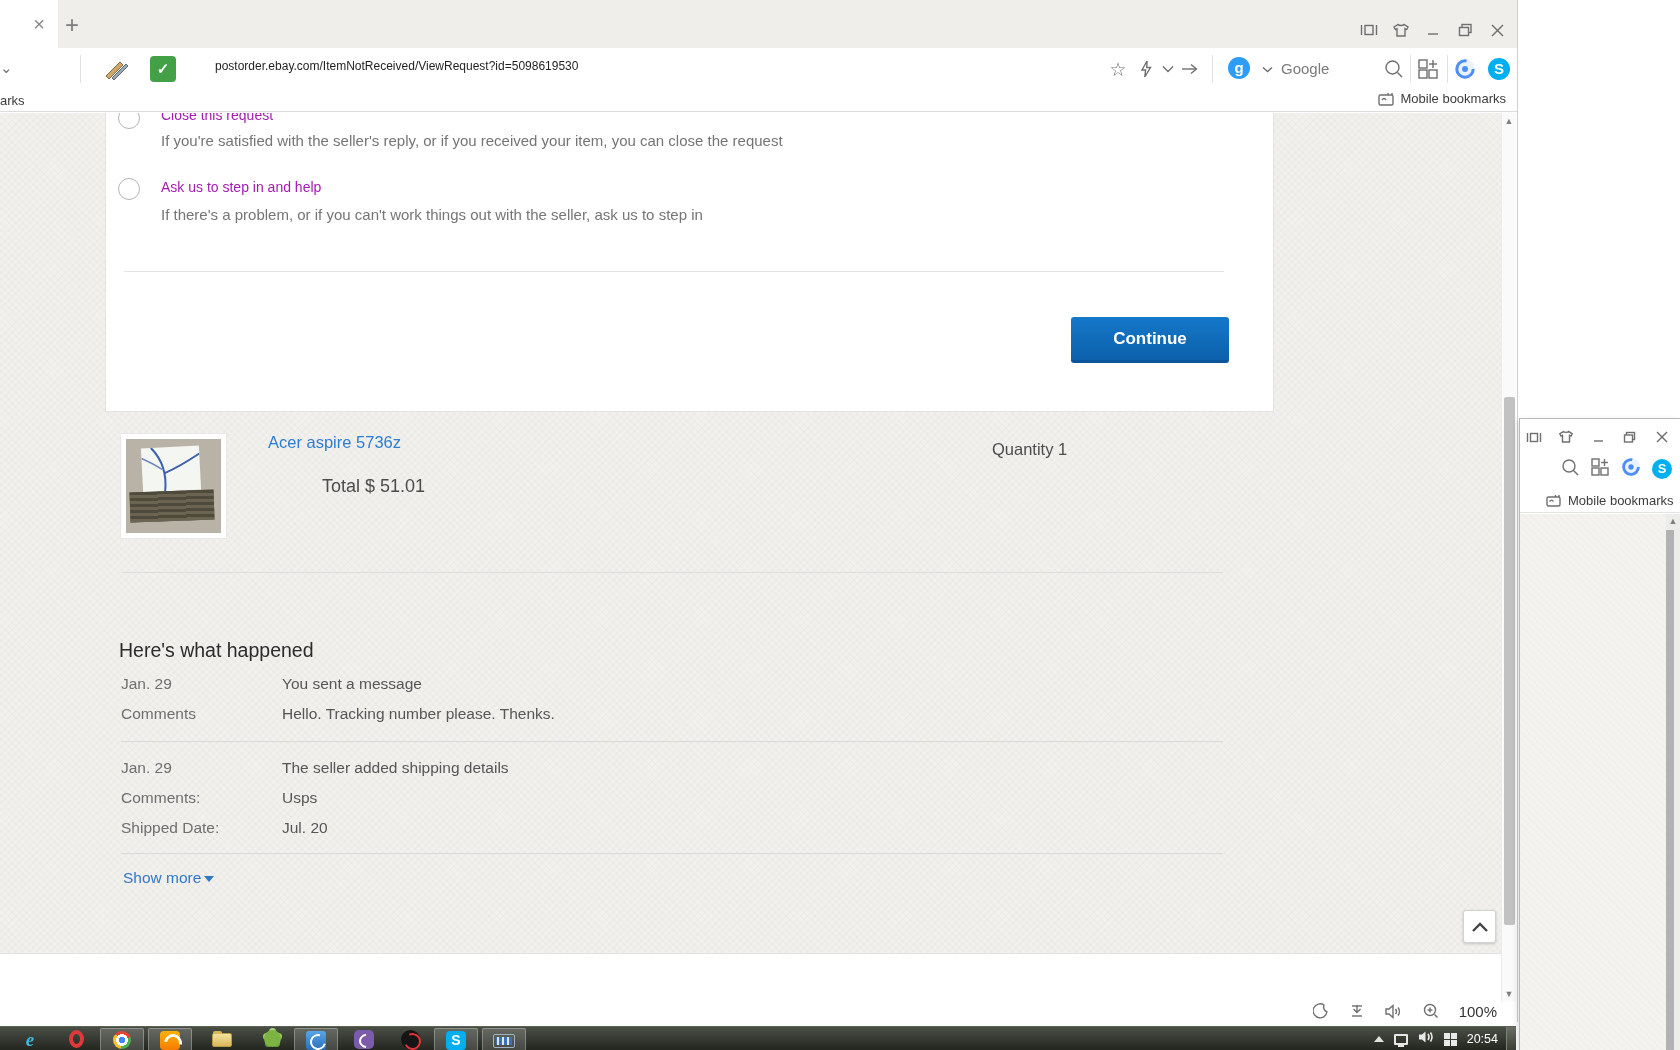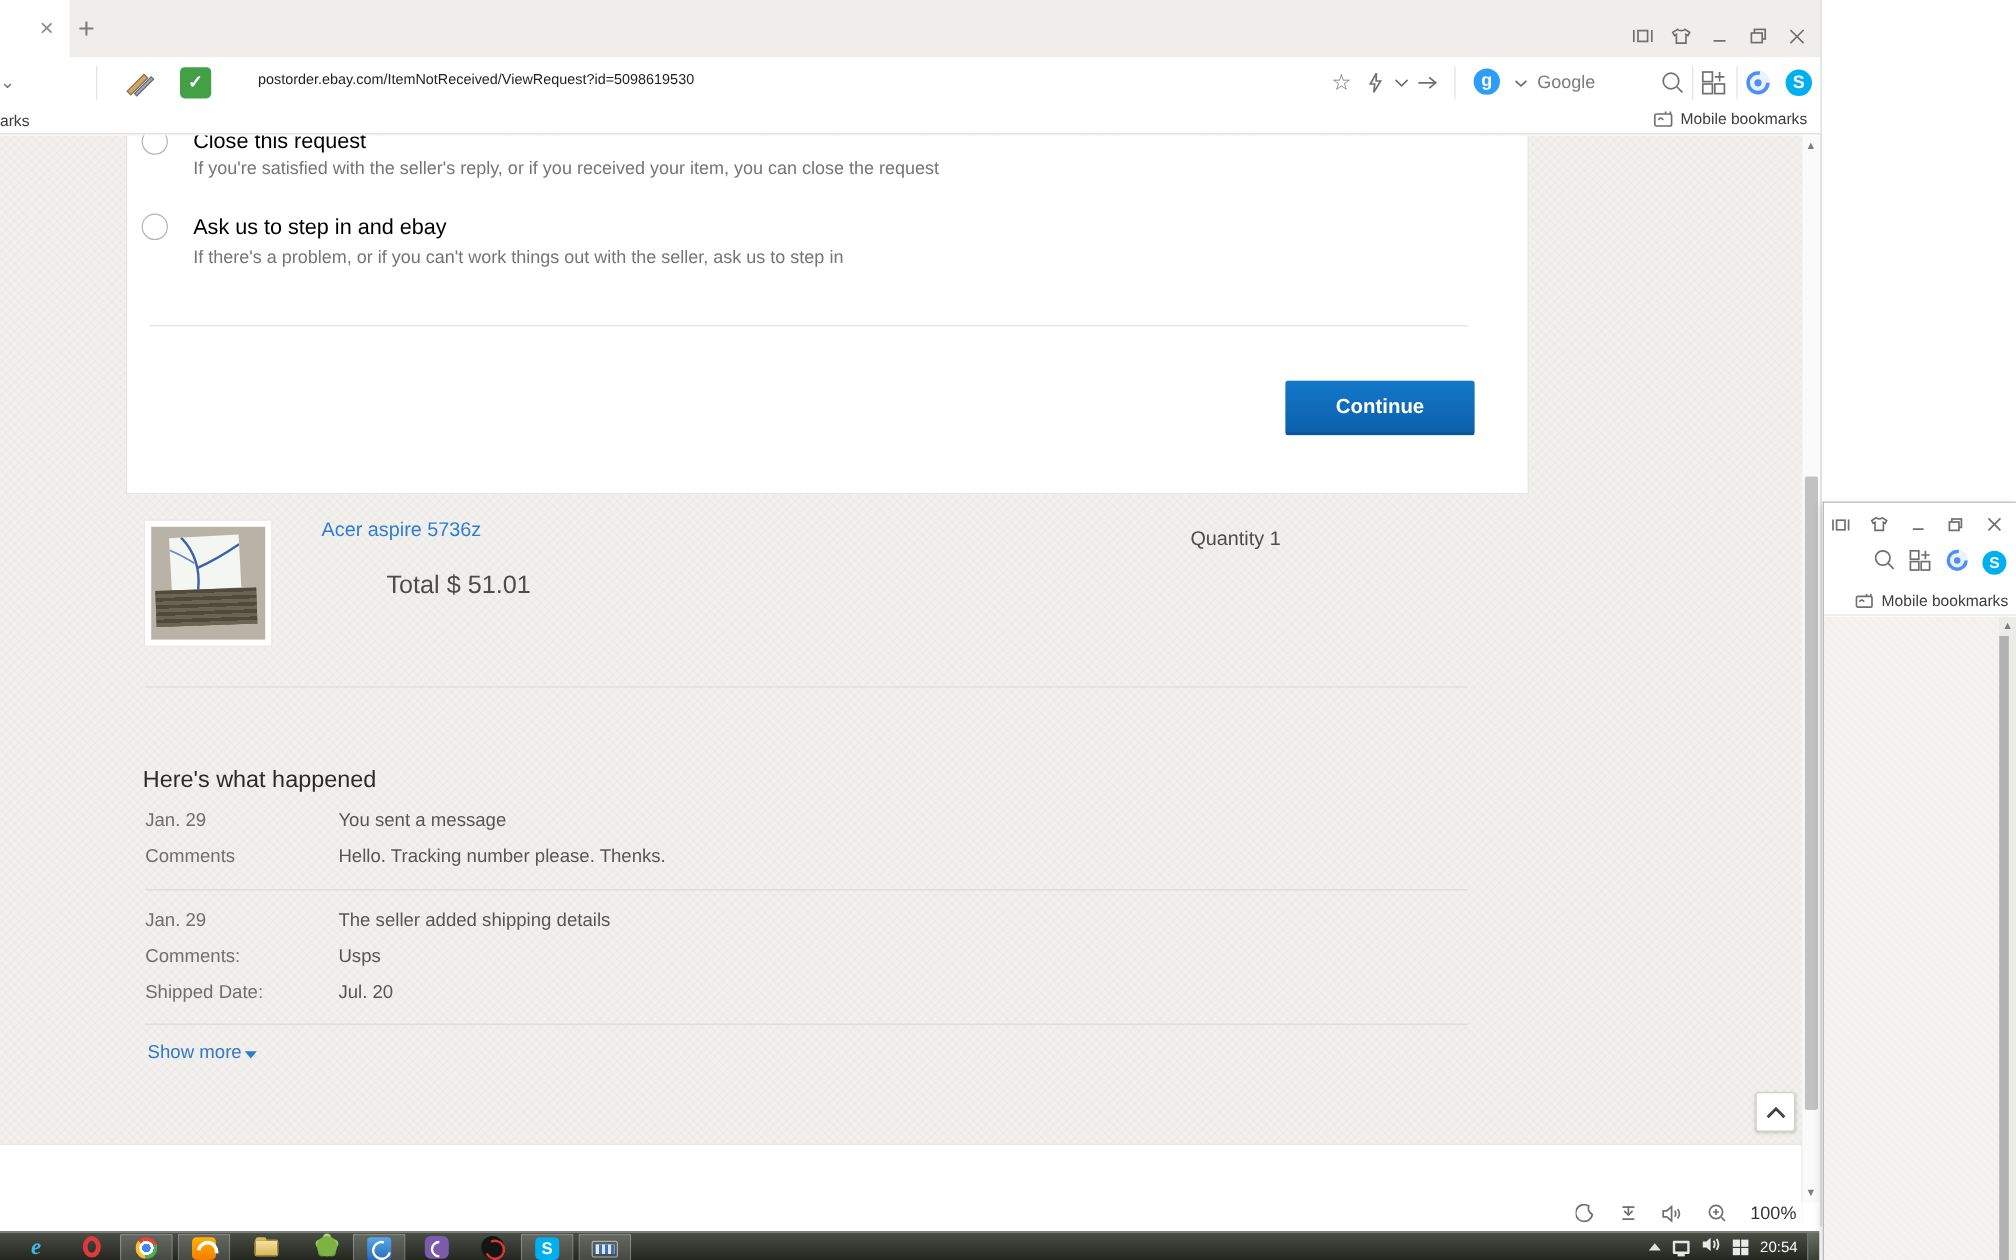--- a/index.html
+++ b/index.html
@@ -36,34 +36,34 @@
   .bm-right { position:absolute; right:11px; top:1px; display:flex; align-items:center; gap:6px; color:#3c3c3c; font-size:13px; }
 
   
   .content { position:absolute; left:0; top:113px; width:1502px; height:909px; overflow:hidden;
     background-color:#f2f1ee;
     background-image:repeating-linear-gradient(45deg, rgba(0,0,0,0.015) 0 2px, transparent 2px 5px),
                      repeating-linear-gradient(-45deg, rgba(0,0,0,0.015) 0 2px, transparent 2px 5px); }
 
   .card { position:absolute; left:105px; top:0px; width:1169px; height:299px; background:#fff; border:1px solid #e3e3e3; border-top:none; }
   .radio { position:absolute; width:22px; height:22px; border:1px solid #b5b5b5; border-radius:50%; background:#fff; }
-  .opt-label { position:absolute; left:55px; font-size:18px; color:#000000; }
+  .opt-label { position:absolute; left:55px; font-size:14px; color:#a21caf; }
   .opt-desc  { position:absolute; left:55px; font-size:15px; color:#757575; }
   .card-divider { position:absolute; left:18px; top:158px; width:1100px; height:1px; background:#e4e4e4; }
   .continue-btn { position:absolute; left:965px; top:204px; width:158px; height:46px;
     background:linear-gradient(#1478ca,#0c60ab); border:none; border-bottom:3px solid #0a559b; border-radius:3px;
     color:#fff; font-size:17px; font-weight:bold; font-family:"Liberation Sans",sans-serif; cursor:pointer; }
 
   .thumb { position:absolute; left:121px; top:321px; width:105px; height:104px; background:#fff; box-shadow:0 0 0 1px #e8e8e8; padding:5px; }
   .thumb-photo { position:relative; width:95px; height:94px; background:#b9b2a6; overflow:hidden; }
   .thumb-screen { position:absolute; left:16px; top:8px; width:58px; height:44px; background:#f4f6f2; transform:rotate(-3deg); }
   .thumb-kbd { position:absolute; left:4px; top:52px; width:84px; height:30px; background:#5c5747; transform:rotate(-2deg);
     background-image:repeating-linear-gradient(0deg,#6b6452 0 3px,#4e4a3c 3px 6px); }
   .item-title { position:absolute; left:268px; top:320px; font-size:16.5px; color:#2d7dd2; text-decoration:none; }
-  .item-total { position:absolute; left:322px; top:363px; font-size:21px; color:#4c4c4c; }
+  .item-total { position:absolute; left:322px; top:363px; font-size:18px; color:#4c4c4c; }
   .item-qty   { position:absolute; left:992px; top:327px; font-size:16.5px; color:#4c4c4c; }
   .item-divider { position:absolute; left:121px; top:459px; width:1102px; height:1px; background:#dddddd; }
 
   .history-heading { position:absolute; left:119px; top:526px; font-size:19.5px; color:#2b2b2b; }
   .h-label { position:absolute; left:121px; font-size:15.5px; color:#6f6f6f; }
   .h-value { position:absolute; left:282px; font-size:15.5px; color:#565656; }
   .h-divider { position:absolute; left:121px; width:1102px; height:1px; background:#d9d9d9; }
   .show-more { position:absolute; left:123px; top:756px; font-size:15.5px; color:#3178c6; cursor:pointer; }
   .show-more-caret { position:absolute; left:204px; top:763px; width:0; height:0; border-left:5px solid transparent; border-right:5px solid transparent; border-top:6px solid #3178c6; cursor:pointer; }
 
@@ -256,21 +256,21 @@
     </div>
 
     <div class="content">
 
       <div class="card">
         <span class="radio" style="left:12px; top:-6px"></span>
         <span class="opt-label" style="top:-6px">Close this request</span>
         <span class="opt-desc" style="top:19px">If you're satisfied with the seller's reply, or if you received your item, you can close the request</span>
 
         <span class="radio" style="left:12px; top:65px"></span>
-        <span class="opt-label" style="top:66px">Ask us to step in and ebay</span>
+        <span class="opt-label" style="top:66px">Ask us to step in and help</span>
         <span class="opt-desc" style="top:93px">If there's a problem, or if you can't work things out with the seller, ask us to step in</span>
 
         <div class="card-divider"></div>
         <button class="continue-btn">Continue</button>
       </div>
 
       <div class="thumb">
         <div class="thumb-photo">
           <div class="thumb-screen">
             <svg width="58" height="44">

